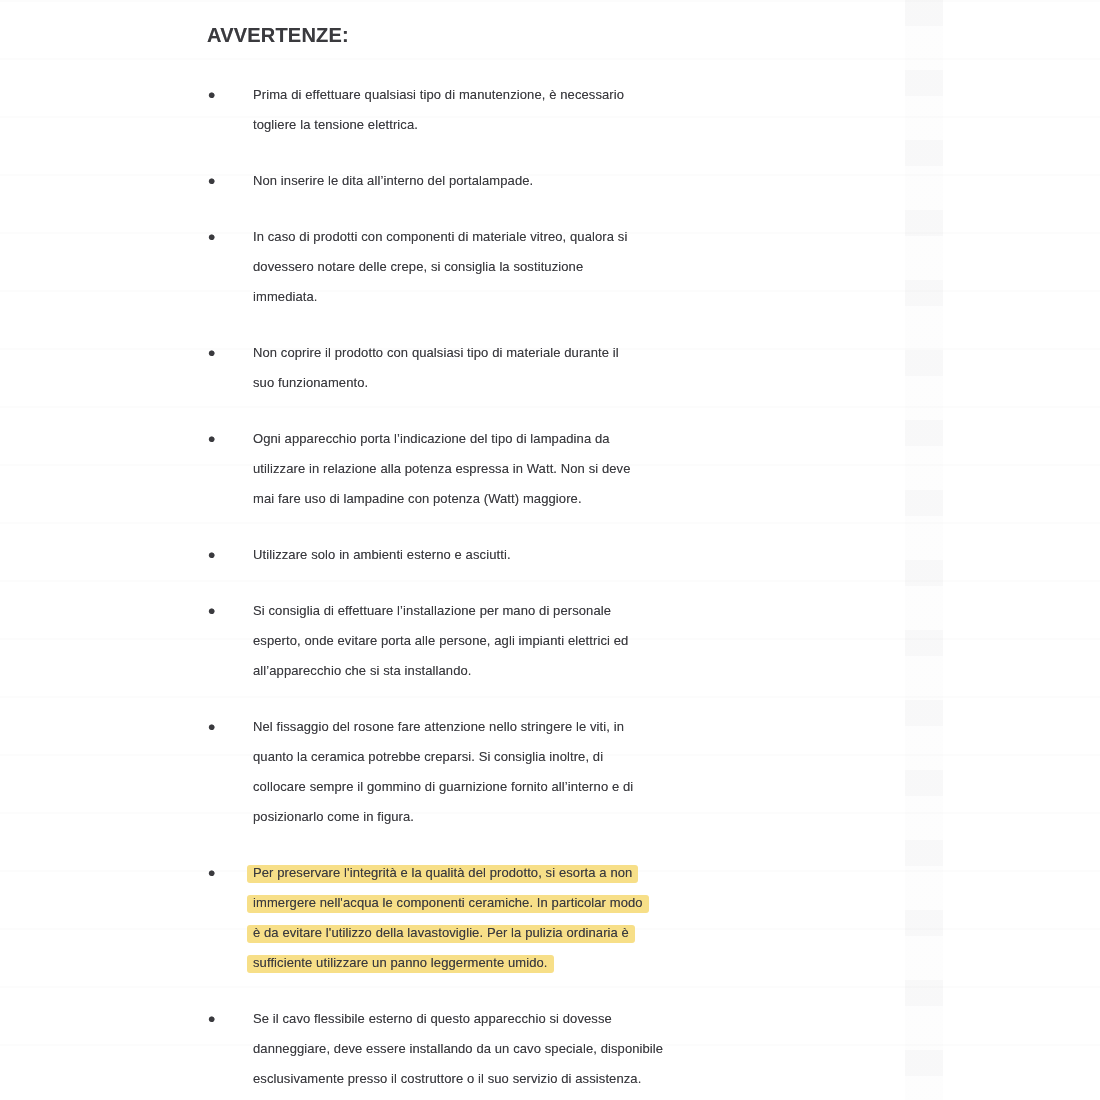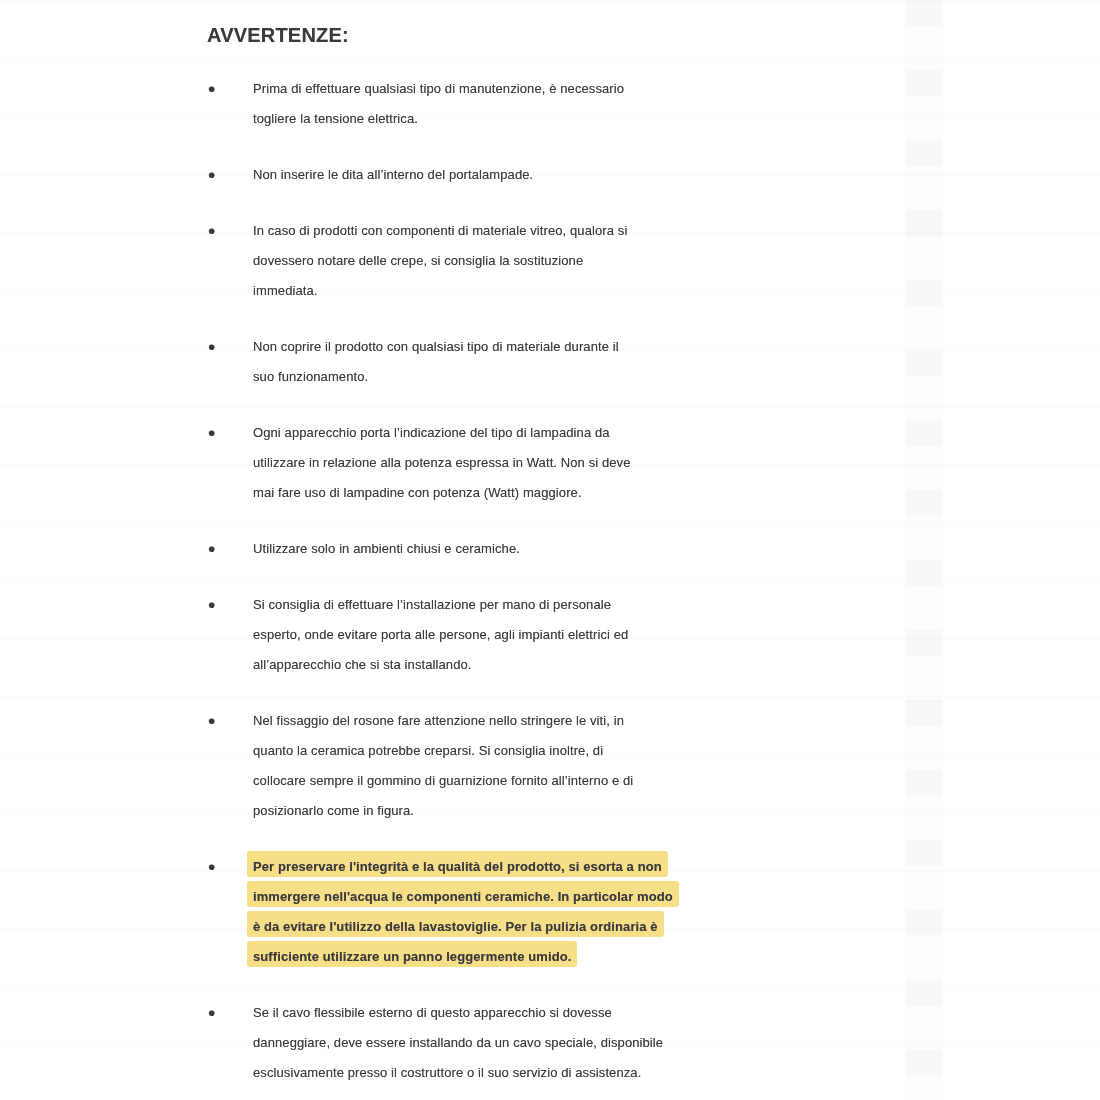--- a/index.html
+++ b/index.html
@@ -37,21 +37,21 @@
     left: 207px; top: 20px;
     width: 740px;
     color: #3a3a3e;
     text-shadow: 0 0 0.6px rgba(40,40,50,0.45);
   }
   .doc-title {
     font-size: 20px;
     font-weight: bold;
     line-height: 30px;
     letter-spacing: 0.2px;
-    margin-bottom: 24px;
+    margin-bottom: 30px;
   }
   .item {
     display: flex;
     align-items: flex-start;
     margin-bottom: 26px;
   }
   .bullet {
     width: 46px;
     flex: 0 0 46px;
     font-size: 21px;
@@ -62,24 +62,23 @@
     flex: 1 1 auto;
     font-size: 13px;
     line-height: 30px;
     white-space: pre-line;
     letter-spacing: 0.1px;
   }
   .hl {
     background: #f7df88;
     box-decoration-break: clone;
     -webkit-box-decoration-break: clone;
-    padding: 8px 6px 3px 6px;
+    padding: 0 6px 3px 6px;
     margin-left: -6px;
     border-radius: 3px;
-    font-weight: bold;
   }
 </style>
 </head>
 <body>
 
 <div class="page">
   <div class="scan-band"></div>
 
   <div class="content">
 
@@ -111,21 +110,21 @@
 
     <div class="item">
       <span class="bullet">•</span>
       <div class="itext">Ogni apparecchio porta l’indicazione del tipo di lampadina da
 utilizzare in relazione alla potenza espressa in Watt. Non si deve
 mai fare uso di lampadine con potenza (Watt) maggiore.</div>
     </div>
 
     <div class="item">
       <span class="bullet">•</span>
-      <div class="itext">Utilizzare solo in ambienti chiusi e ceramiche.</div>
+      <div class="itext">Utilizzare solo in ambienti esterno e asciutti.</div>
     </div>
 
     <div class="item">
       <span class="bullet">•</span>
       <div class="itext">Si consiglia di effettuare l’installazione per mano di personale
 esperto, onde evitare porta alle persone, agli impianti elettrici ed
 all’apparecchio che si sta installando.</div>
     </div>
 
     <div class="item">

